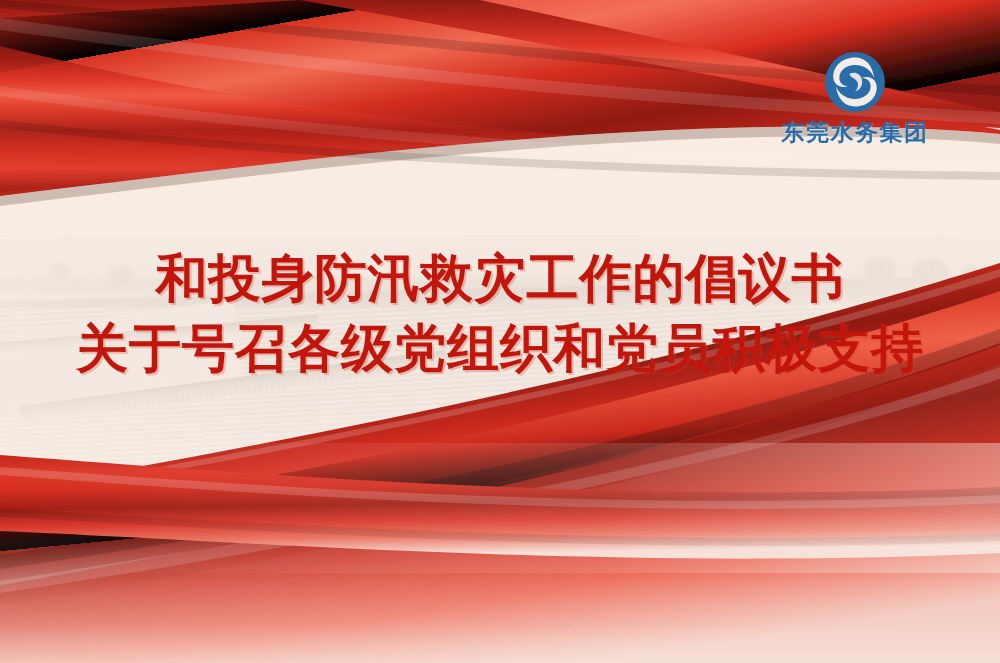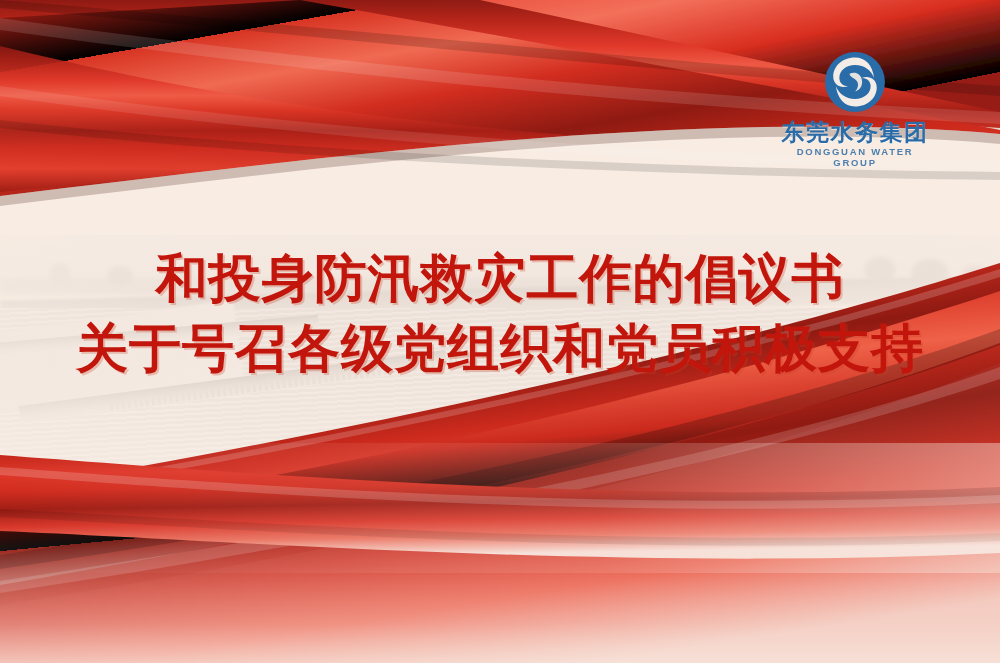--- a/index.html
+++ b/index.html
@@ -376,21 +376,20 @@
       <path d="M50 14 C30 14 18 28 18 42 C18 55 30 60 40 56
                C31 56 27 50 27 44 C27 33 37 25 50 25
                C64 25 74 33 78 44 C76 26 66 14 50 14 Z" fill="#f4ece6"></path>
       <path d="M50 86 C70 86 82 72 82 58 C82 45 70 40 60 44
                C69 44 73 50 73 56 C73 67 63 75 50 75
                C36 75 26 67 22 56 C24 74 34 86 50 86 Z" fill="#f4ece6"></path>
       <path d="M42 38 C50 34 58 38 60 46 C62 54 58 62 50 64
                C56 58 56 50 50 46 C45 43 42 41 42 38 Z" fill="#f4ece6" opacity="0.92"></path>
     </svg>
     <div class="logo-cn">东莞水务集团</div>
-    <div class="logo-en">DONGGUAN WATER GROUP</div>
   </div>
 
   <div class="headline">
     <div class="line">和投身防汛救灾工作的倡议书</div>
     <div class="line">关于号召各级党组织和党员积极支持</div>
   </div>
 
 </div>
 
 </body></html>

